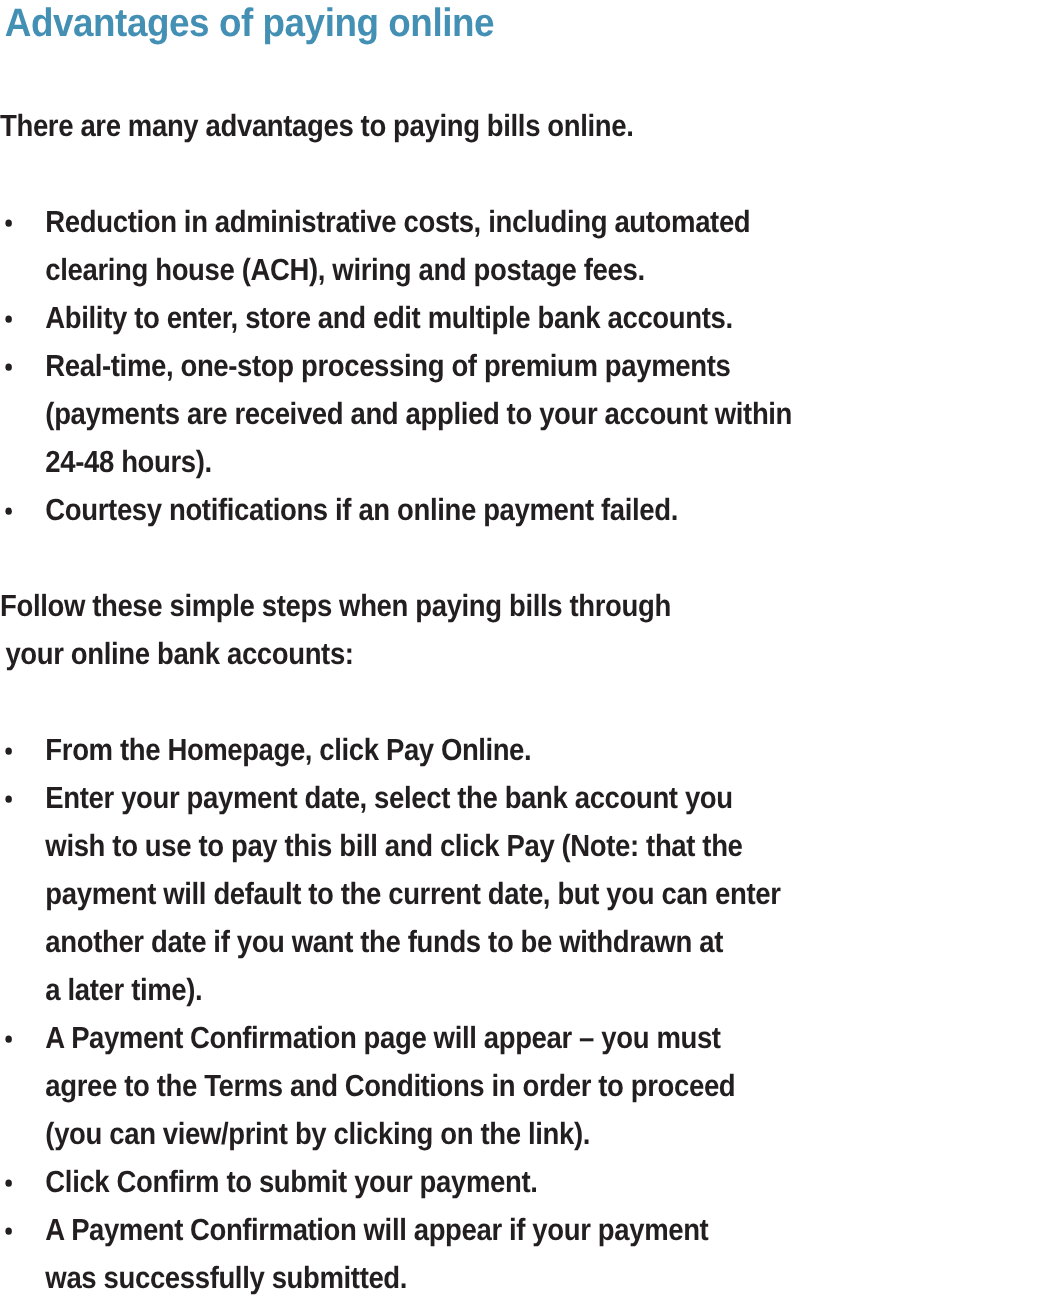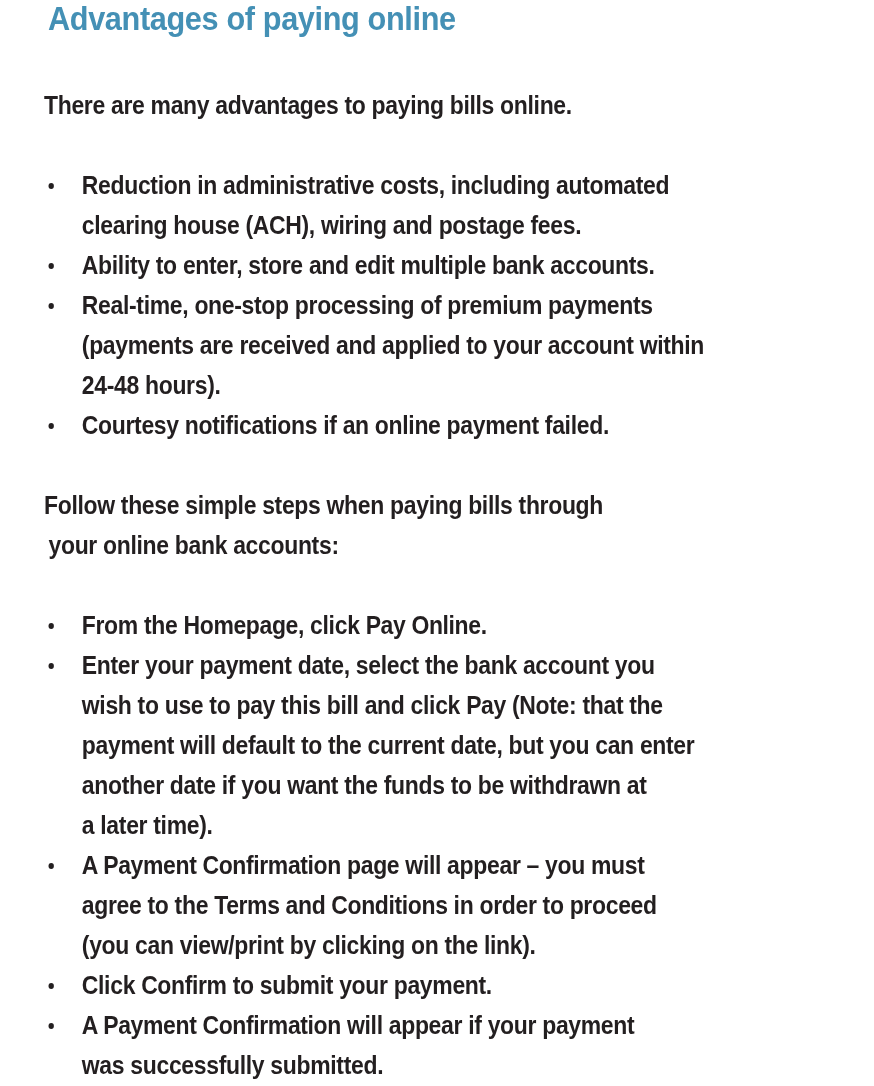--- a/index.html
+++ b/index.html
@@ -16,21 +16,20 @@
     overflow: hidden;
   }
 
   .page {
     position: relative;
     width: 692px;
     height: 1086px;
     background: #ffffff;
     box-sizing: border-box;
     padding: 0;
-    margin-left: 44px;
   }
 
   
   .doc-title {
     position: absolute;
     left: 4px;
     top: -1px;
     margin: 0;
     font-size: 33px;
     line-height: 40px;

